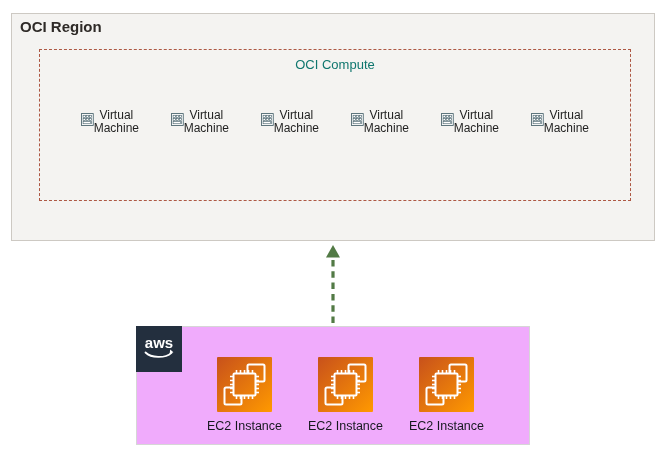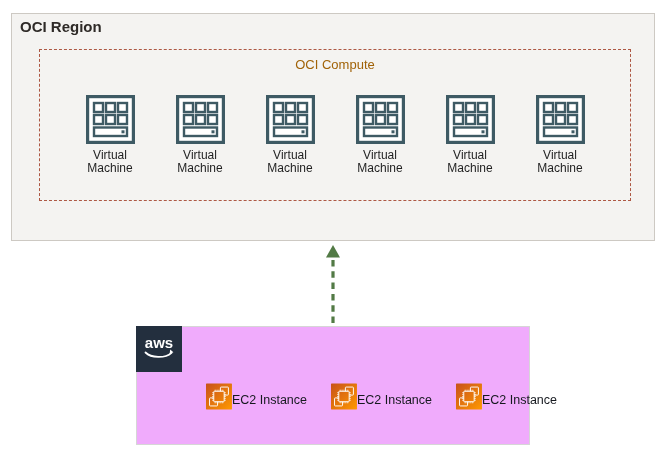--- a/index.html
+++ b/index.html
@@ -6,40 +6,40 @@
   .stage{position:relative;width:668px;height:456px;background:#ffffff;overflow:hidden;border-radius:15px;}
 
   
   .oci-region{position:absolute;left:11px;top:13px;width:644px;height:228px;
     background:#f4f3f1;border:1px solid #cdc9c3;box-sizing:border-box;}
   .oci-region-title{position:absolute;left:8px;top:4px;font-size:15px;font-weight:bold;color:#2e2a27;}
 
   .oci-compute{position:absolute;left:27px;top:35px;width:592px;height:152px;
     border:1.5px dashed #ad5844;box-sizing:border-box;}
   .oci-compute-title{position:absolute;left:0;right:0;top:7px;text-align:center;
-    font-size:13px;color:#a16207;}
+    font-size:13px;color:#0f766e;}
 
   .vm-row{position:absolute;left:0;top:45px;width:100%;padding:0 41px;box-sizing:border-box;
     display:flex;justify-content:space-between;}
-  .vm-item{width:58px;display:flex;flex-direction:column;align-items:center;margin:0;}
+  .vm-item{width:58px;display:flex;flex-direction:row;align-items:center;margin:0;}
   .vm-item svg{display:block;}
   .vm-caption{margin-top:5px;text-align:center;font-size:12px;line-height:13px;color:#1f1f1f;}
   .vm-caption span{display:block;}
 
   
   .arrow-svg{position:absolute;left:325px;top:245px;}
 
   
   .aws-box{position:absolute;left:136px;top:326px;width:394px;height:119px;
     background:#f0abfc;border:1px solid #d6d6d6;box-sizing:border-box;}
   .aws-logo{position:absolute;left:-1px;top:-1px;width:46px;height:46px;background:#232f3e;}
   .aws-logo svg{display:block;}
 
   .ec2-row{position:absolute;left:57px;top:30px;display:flex;}
-  .ec2-item{width:101px;display:flex;flex-direction:row;align-items:center;margin:12px;}
+  .ec2-item{width:101px;display:flex;flex-direction:column;align-items:center;margin:0;}
   .ec2-item svg{display:block;}
   .ec2-caption{margin-top:7px;font-size:12.5px;color:#16191f;text-align:center;white-space:nowrap;}
 </style>
 </head>
 <body>
 
 <svg width="0" height="0" style="position:absolute" aria-hidden="true">
   <defs>
     <linearGradient id="ec2g" gradientUnits="userSpaceOnUse" x1="0" y1="0" x2="55" y2="55">
       <stop offset="0" stop-color="#c8511b"></stop>

